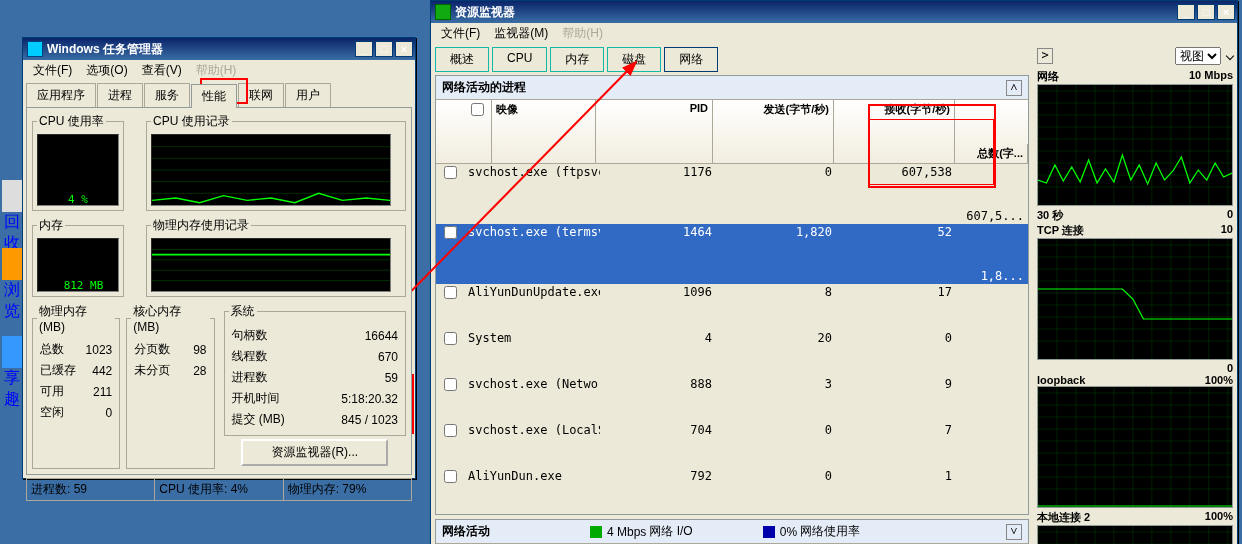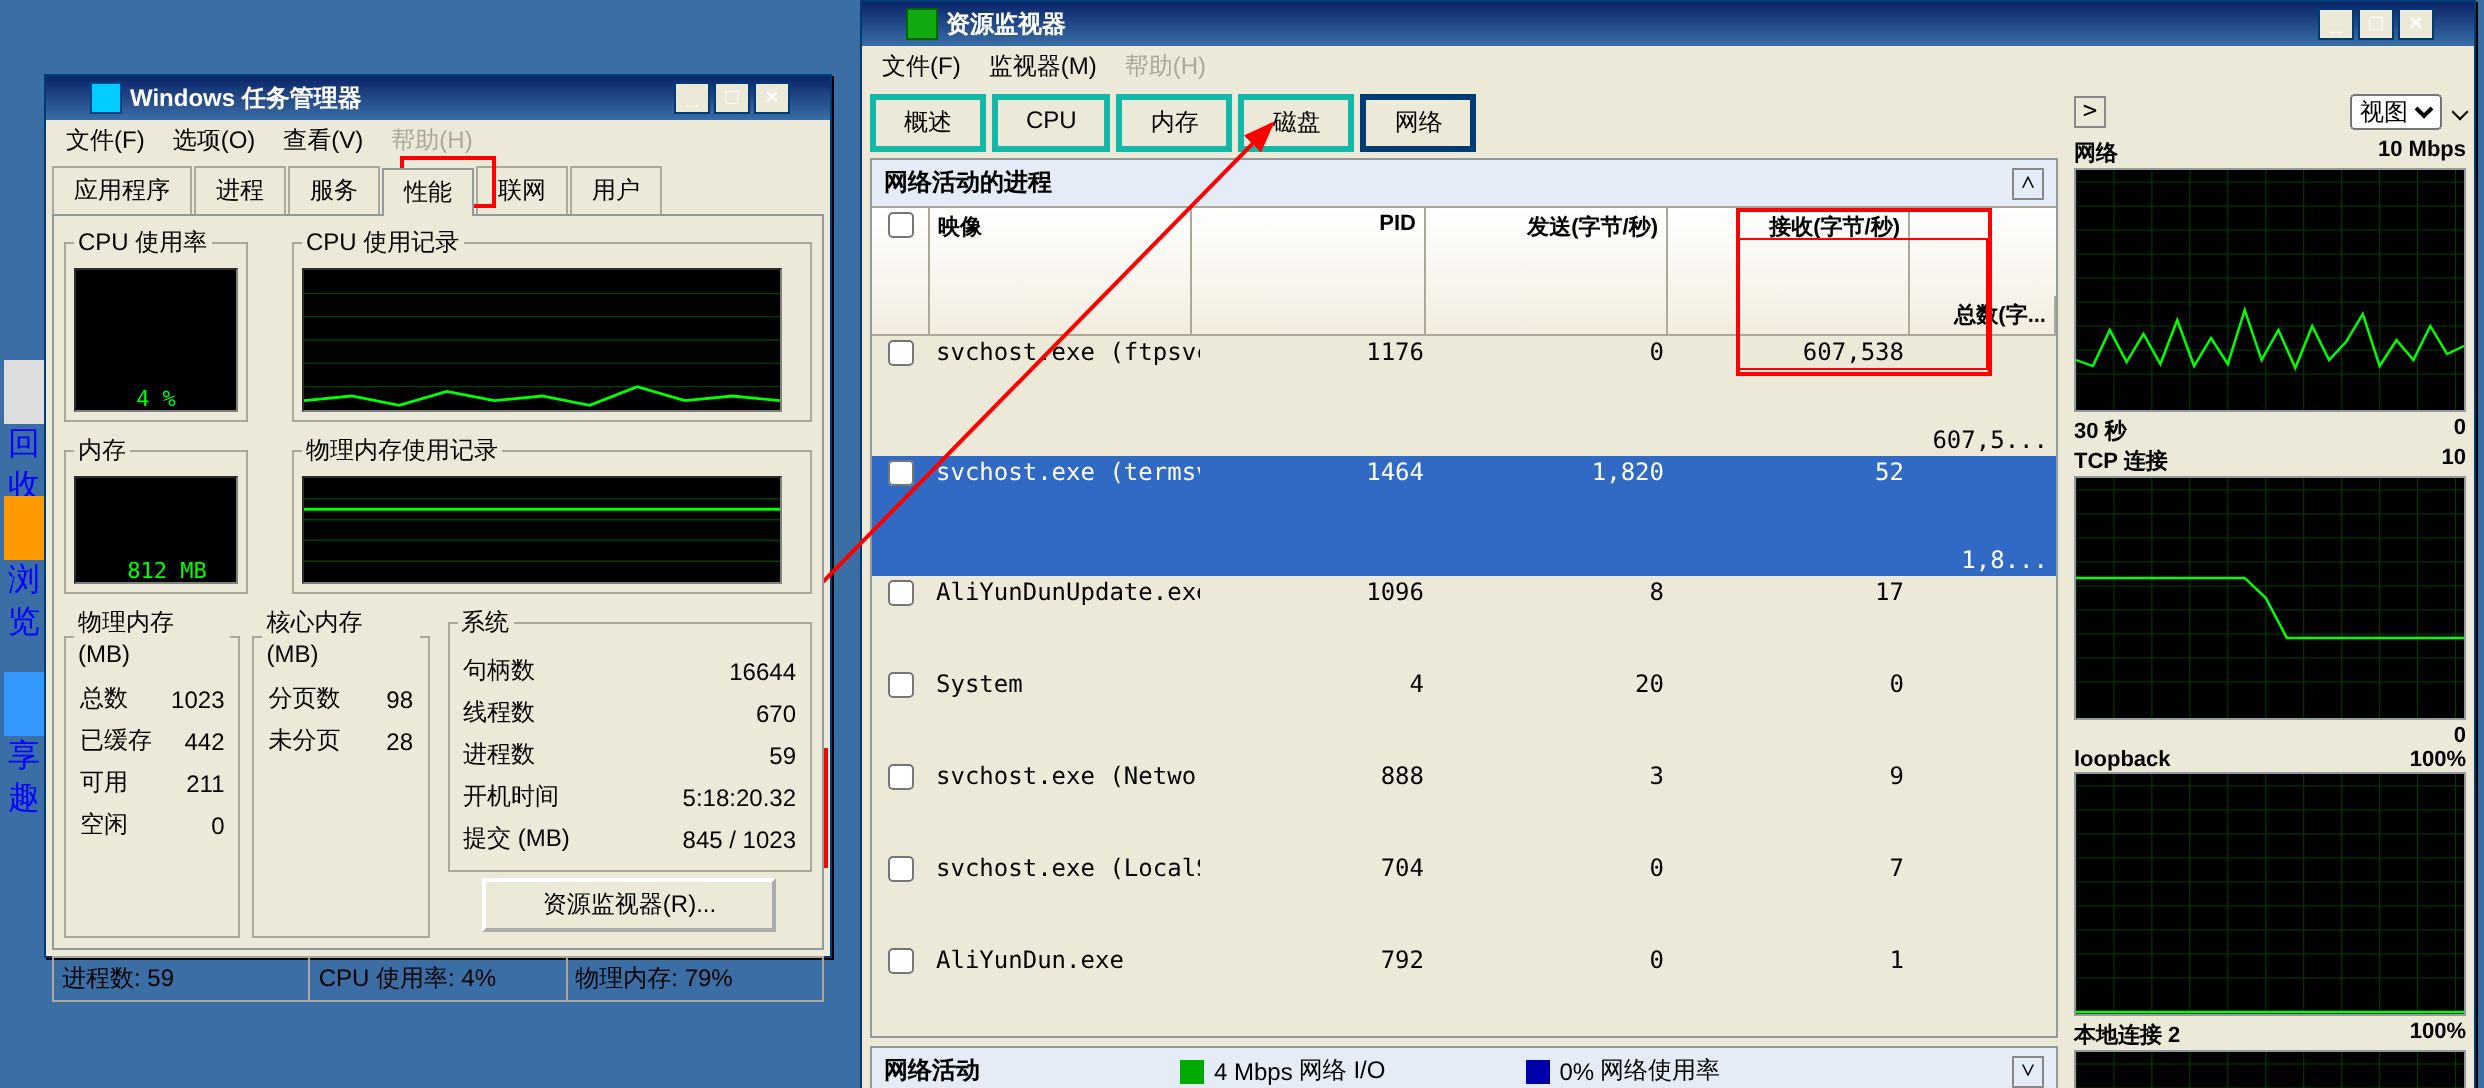--- a/index.html
+++ b/index.html
@@ -1,19 +1,19 @@
 <!DOCTYPE html>
 <html><head>
 <meta charset="utf-8">
 <style>
   html,body{margin:0;padding:0;font-family:"SimSun","Tahoma",sans-serif;font-size:12px;background:#3a6ea5;}
   body{width:1242px;height:544px;overflow:hidden;position:relative;}
   .window{position:absolute;background:#ece9d8;border:1px solid #003c74;box-shadow:1px 1px 0 #000;}
   
-  .titlebar{background:linear-gradient(#0a246a,#3a6ea5);color:#fff;height:22px;display:flex;align-items:center;padding:0 20px;font-weight:bold;font-size:12px;}
+  .titlebar{background:linear-gradient(#0a246a,#3a6ea5);color:#fff;height:22px;display:flex;align-items:center;padding:0 2px;font-weight:bold;font-size:12px;}
   .titlebar .icon{width:14px;height:14px;margin:0 4px 0 2px;display:inline-block;}
   .title-icon-blue{background:#0cf;border:1px solid #048;}
   .title-icon-green{background:#1a1;border:1px solid #060;}
   .titlebar .spacer{flex:1;}
   .titlebtn{width:16px;height:14px;background:#ece9d8;border:1px solid #003c74;margin-left:2px;display:inline-flex;align-items:center;justify-content:center;font-weight:bold;font-size:11px;line-height:1;}
   
   .menubar{background:#ece9d8;height:20px;display:flex;align-items:center;padding:0 4px;gap:2px;color:#000;}
   .menubar .mi{padding:2px 6px;}
   .menubar .mi.ghost{color:#aca899;}
   
@@ -39,26 +39,26 @@
   .statbox td:last-child{text-align:right;}
   .tm-btn{border:2px outset #fff;background:#ece9d8;padding:3px 28px;font-size:12px;}
   .tm-status{display:flex;border:1px solid #aca899;margin:2px 3px;font-size:12px;}
   .tm-status div{flex:1;border-right:1px solid #aca899;padding:2px 4px;}
   .tm-status div:last-child{border-right:none;}
   
   .rm{left:430px;top:0;width:806px;height:544px;display:flex;flex-direction:column;}
   .rm-content{flex:1;display:flex;overflow:hidden;}
   .rm-main{flex:1;padding:4px;overflow:hidden;display:flex;flex-direction:column;}
   .rm-tabs{display:flex;margin-bottom:3px;gap:3px;}
-  .rm-tab{border:3px solid #14b8a6;padding:3px 14px;background:#ece9d8;}
+  .rm-tab{border:1px solid #14b8a6;padding:3px 14px;background:#ece9d8;}
   .rm-tab.active{border-color:#003c74;background:#ece9d8;}
   .panel{border:1px solid #919b9c;margin-bottom:4px;}
   .panel-hd{background:#e4ecf7;border-bottom:1px solid #aca899;padding:3px 6px;font-weight:bold;display:flex;align-items:center;gap:10px;}
   .panel-hd .expbtn{margin-left:auto;font-family:monospace;border:1px solid #888;width:14px;height:14px;text-align:center;line-height:12px;}
-  .proc-hdrow{display:flex;background:linear-gradient(#fff,#f2eddf);border-bottom:1px solid #aca899;font-size:11px;font-weight:bold;}
+  .proc-hdrow{display:flex;background:linear-gradient(#fff,#f2eddf);border-bottom:1px solid #aca899;font-size:11px;font-weight:bold;padding-left:27px;}
   .proc-hdrow div{border-right:1px solid #aca899;padding:2px 4px;}
   .proc-row{display:flex;font-family:monospace;font-size:12px;}
   .proc-row.selected{background:#316ac5;color:#fff;}
   .proc-row div{padding:1px 4px;white-space:nowrap;overflow:hidden;}
   .c-chk{width:20px;text-align:center;}
   .c-name{flex:1;}
   .c-pid{width:108px;text-align:right;}
   .c-send{width:112px;text-align:right;}
   .c-recv{width:112px;text-align:right;}
   .c-tot{width:64px;text-align:right;margin-top:44px;}

